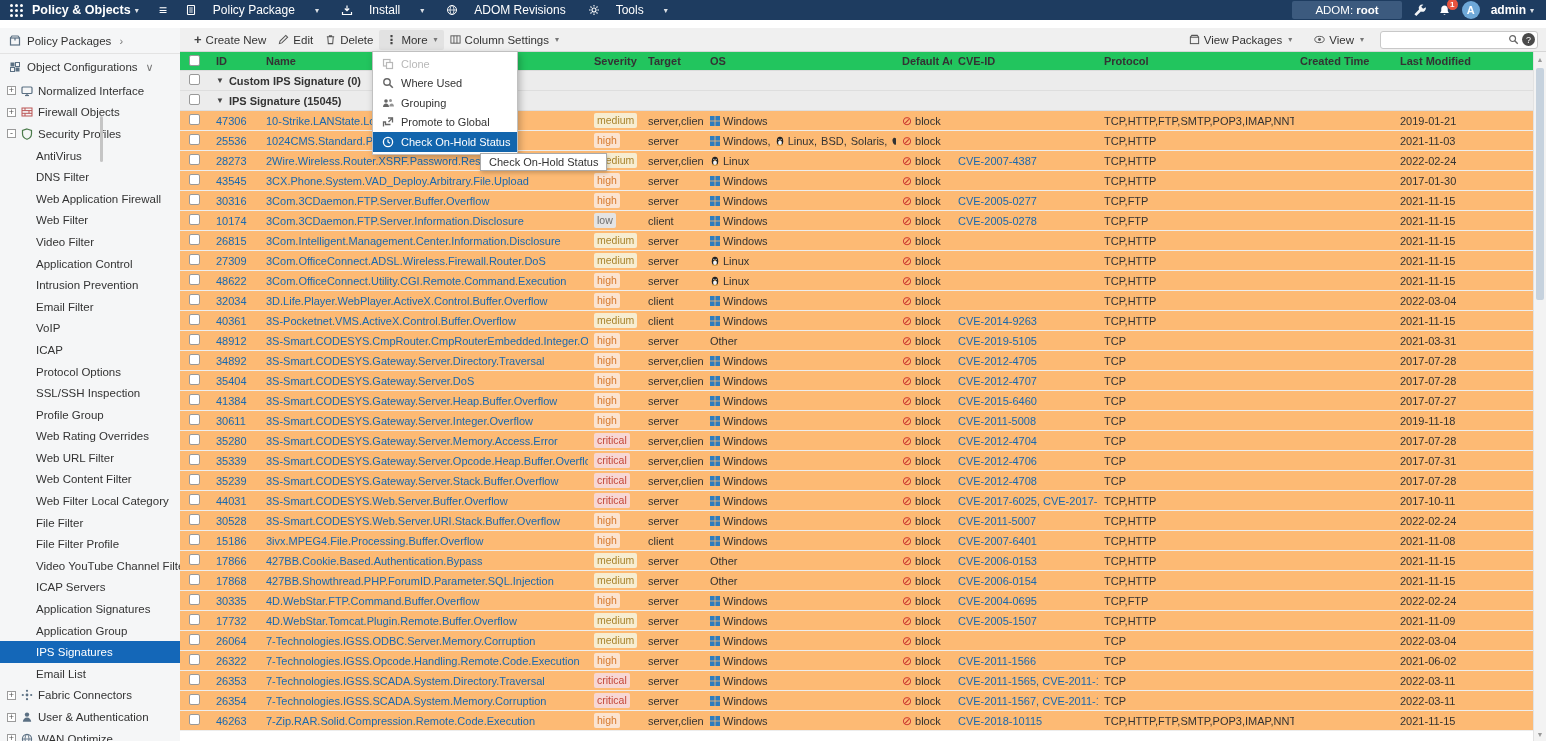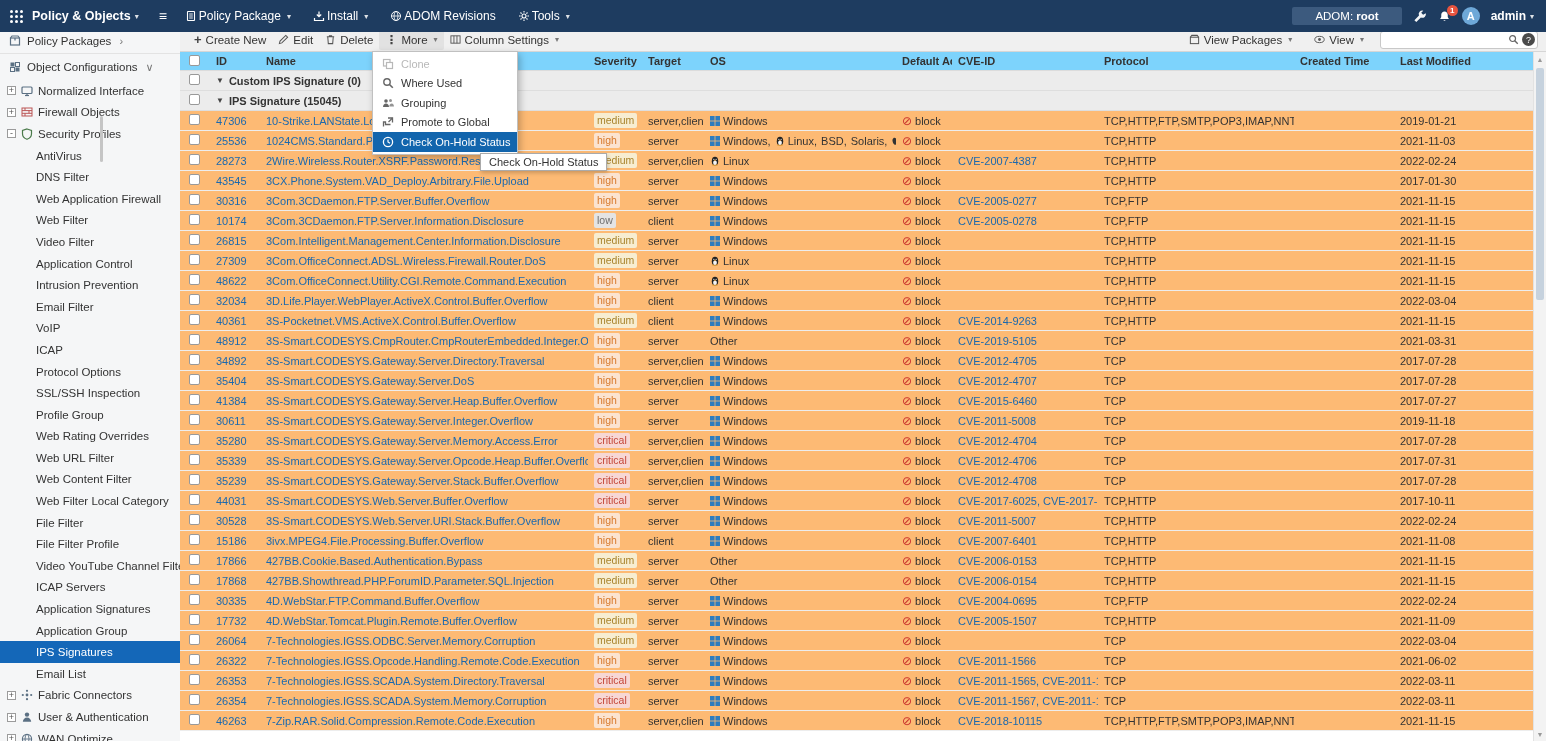--- a/index.html
+++ b/index.html
@@ -1,27 +1,27 @@
 <!DOCTYPE html>
 <html><head>
 <meta charset="utf-8">
 <style>
 *{box-sizing:border-box;margin:0;padding:0}
 html,body{width:1546px;height:741px;overflow:hidden;background:#fff;font-family:"Liberation Sans","DejaVu Sans",sans-serif;}
 .app{position:relative;width:1546px;height:741px;}
 
 
-.topbar{position:absolute;top:0;left:0;right:0;height:32px;background:#1e3c60;color:#fff;display:flex;align-items:center;font-size:12px;z-index:10;}
+.topbar{position:absolute;top:0;left:0;right:0;height:20px;background:#1e3c60;color:#fff;display:flex;align-items:center;font-size:12px;z-index:10;}
 .gridic{display:grid;grid-template-columns:repeat(3,3px);grid-gap:2px;margin:0 9px 0 10px;cursor:pointer;}
 .gridic i{width:3px;height:3px;background:#fff;border-radius:50%;}
 .tbtitle{font-weight:bold;font-size:12.5px;display:flex;align-items:center;cursor:pointer;}
 .car{font-size:8px;opacity:.85;margin-left:4px;}
 .burger{margin:0 18px 0 20px;font-size:14px;cursor:pointer;}
 .tbmenu{display:flex;align-items:center;gap:22px;}
-.tbitem{display:flex;align-items:center;gap:2px;cursor:pointer;white-space:nowrap;}
+.tbitem{display:flex;align-items:center;gap:16px;cursor:pointer;white-space:nowrap;}
 .tbic{width:12px;height:12px;flex:none;}
 .tbright{margin-left:auto;display:flex;align-items:center;gap:11px;padding-right:12px;}
 .adom{background:#3c5a7e;padding:3px 23px;border-radius:2px;font-size:11.5px;white-space:nowrap;cursor:pointer;}
 .tbico{display:flex;align-items:center;cursor:pointer;}
 .bellwrap{position:relative;display:flex;align-items:center;cursor:pointer;}
 .badge{position:absolute;top:-5px;right:-7px;background:#e8543f;color:#fff;font-size:8px;min-width:11px;height:11px;border-radius:6px;display:flex;align-items:center;justify-content:center;padding:0 2px;font-weight:bold;}
 .avatar{width:18px;height:18px;border-radius:50%;background:#6ea8d8;color:#fff;display:flex;align-items:center;justify-content:center;font-size:11px;font-weight:bold;cursor:pointer;}
 .userbtn{display:flex;align-items:center;cursor:pointer;font-weight:bold;}
 
 
@@ -46,21 +46,21 @@
 .plus{color:#444;font-weight:bold;font-size:13px;line-height:10px;}
 .moredots{font-weight:bold;font-size:12px;color:#444;}
 .car2{font-size:8px;color:#777;margin-left:2px;}
 .tright{margin-left:auto;display:flex;align-items:center;gap:10px;}
 .search{position:relative;width:158px;height:18px;background:#fff;border:1px solid #c8c8c8;border-radius:3px;display:flex;align-items:center;padding-right:2px;}
 .search input{border:0;outline:0;flex:1;height:14px;font-size:11px;padding:0 6px;background:transparent;min-width:0;}
 .sic2{display:inline-flex;margin-right:3px;cursor:pointer;}
 .helpdot{width:13px;height:13px;border-radius:50%;background:#4a4a4a;color:#fff;font-size:9px;display:flex;align-items:center;justify-content:center;cursor:pointer;flex:none;}
 
 
-.thead{position:absolute;top:24px;left:0;right:13px;height:19px;display:flex;align-items:center;background:#7dd3fc;border-bottom:1px solid #dcdcdc;font-size:11px;font-weight:bold;color:#333;}
+.thead{position:absolute;top:24px;left:0;right:13px;height:19px;display:flex;align-items:center;background:#22c55e;border-bottom:1px solid #dcdcdc;font-size:11px;font-weight:bold;color:#333;}
 .hc{padding-left:6px;overflow:hidden;white-space:nowrap;flex:none;cursor:pointer;}
 .tbody{position:absolute;top:43px;left:0;right:13px;bottom:0;overflow:hidden;font-size:11px;color:#333;}
 .trow{height:20px;display:flex;align-items:center;border-bottom:1px solid #ededed;white-space:nowrap;background:#fdba74;}
 .grow{height:20px;display:flex;align-items:center;background:#ececec;border-bottom:1px solid #dedede;font-weight:bold;}
 .gl{display:flex;align-items:center;flex:1;overflow:hidden;}
 .gcaret{font-size:8px;margin-right:5px;color:#444;cursor:pointer;}
 .cell{padding-left:6px;overflow:hidden;white-space:nowrap;flex:none;}
 .cw0{width:30px;flex:none;padding-left:9px;}
 .cw1{width:50px;flex:none;}
 .cw2{width:328px;flex:none;}

